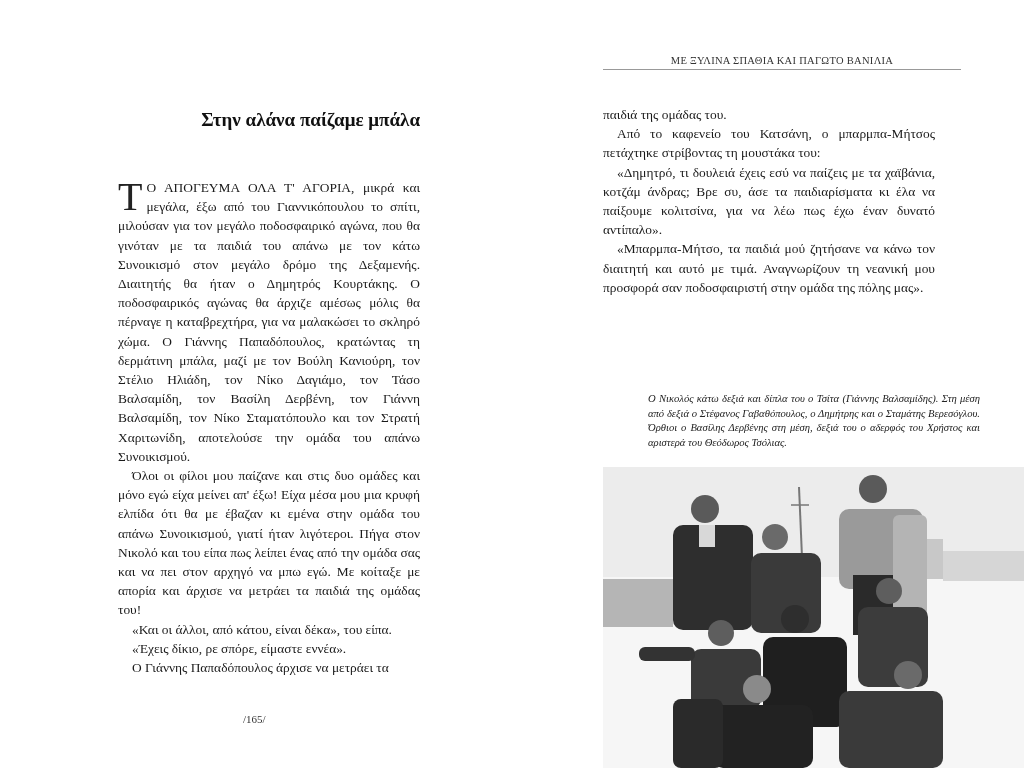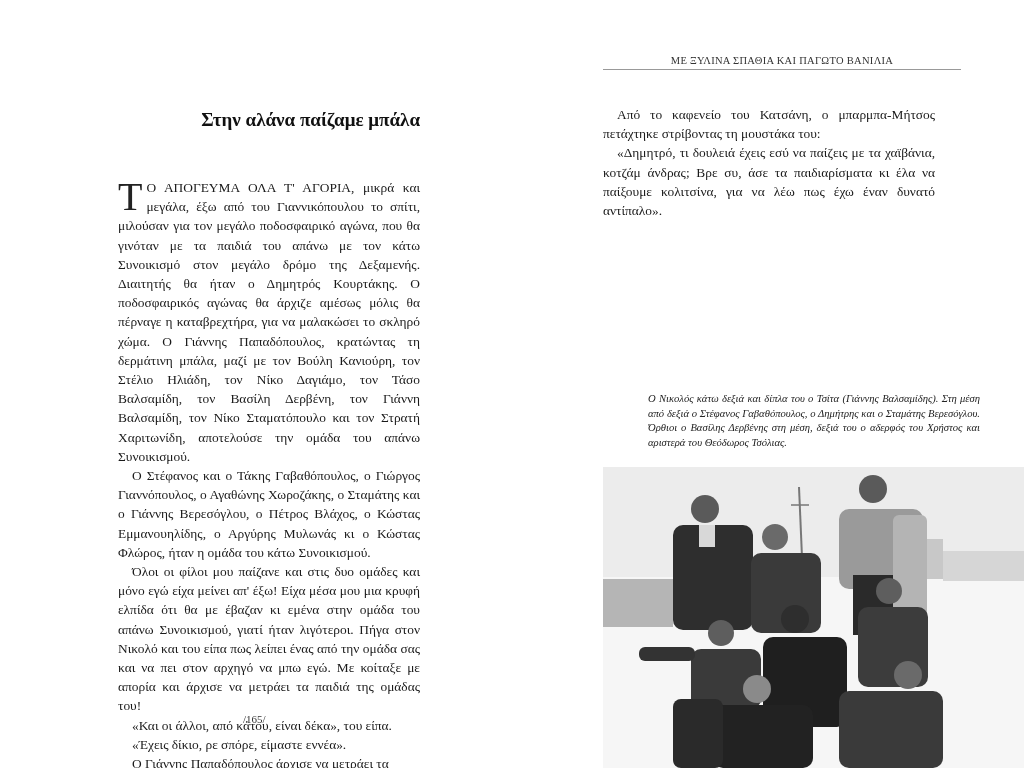--- a/index.html
+++ b/index.html
@@ -32,37 +32,38 @@
   .photo svg { display:block; }
 </style>
 </head>
 <body>
 
 <div class="page page-left">
   <div class="chapter-title">Στην αλάνα παίζαμε μπάλα</div>
 
   <div class="col col-left">
     <p class="noindent"><span class="dropcap">Τ</span><span>Ο ΑΠΟΓΕΥΜΑ ΟΛΑ Τ' ΑΓΟΡΙΑ, μικρά και μεγάλα, έξω από του Γιαννικόπουλου το σπίτι, μιλούσαν για τον μεγάλο ποδοσφαιρικό αγώνα, που θα γινόταν με τα παιδιά του απάνω με τον κάτω Συνοικισμό στον μεγάλο δρόμο της Δεξαμενής. Διαιτητής θα ήταν ο Δημητρός Κουρτάκης. Ο ποδοσφαιρικός αγώνας θα άρχιζε αμέσως μόλις θα πέρναγε η καταβρεχτήρα, για να μαλακώσει το σκληρό χώμα. Ο Γιάννης Παπαδόπουλος, κρατώντας τη δερμάτινη μπάλα, μαζί με τον Βούλη Κανιούρη, τον Στέλιο Ηλιάδη, τον Νίκο Δαγιάμο, τον Τάσο Βαλσαμίδη, τον Βασίλη Δερβένη, τον Γιάννη Βαλσαμίδη, τον Νίκο Σταματόπουλο και τον Στρατή Χαριτωνίδη, αποτελούσε την ομάδα του απάνω Συνοικισμού.</span></p>
-    <p>Ο Στέφανος και ο Τάκης Γαβαθόπουλος, ο Γιώργος Γιαννόπουλος, ο Αγαθώνης Χωροζάκης, ο Σταμάτης και ο Γιάννης Βερεσόγλου, ο Πέτρος Βλάχος, ο Κώστας Εμμανουηλίδης, ο Αργύρης Μυλωνάς κι ο Κώστας Φλώρος, ήταν η ομάδα του κάτω Συνοικισμού.</p>
     <p>Όλοι οι φίλοι μου παίζανε και στις δυο ομάδες και μόνο εγώ είχα μείνει απ' έξω! Είχα μέσα μου μια κρυφή ελπίδα ότι θα με έβαζαν κι εμένα στην ομάδα του απάνω Συνοικισμού, γιατί ήταν λιγότεροι. Πήγα στον Νικολό και του είπα πως λείπει ένας από την ομάδα σας και να πει στον αρχηγό να μπω εγώ. Με κοίταξε με απορία και άρχισε να μετράει τα παιδιά της ομάδας του!</p>
     <p>«Και οι άλλοι, από κάτου, είναι δέκα», του είπα.</p>
     <p>«Έχεις δίκιο, ρε σπόρε, είμαστε εννέα».</p>
     <p>Ο Γιάννης Παπαδόπουλος άρχισε να μετράει τα</p>
   </div>
 
   <div class="folio">/165/</div>
 </div>
 
 <div class="page page-right">
   <div class="running-head">ΜΕ ΞΥΛΙΝΑ ΣΠΑΘΙΑ ΚΑΙ ΠΑΓΩΤΟ ΒΑΝΙΛΙΑ</div>
   <div class="running-rule"></div>
 
   <div class="col col-right">
+    <p class="noindent">παιδιά της ομάδας του.</p>
     <p>Από το καφενείο του Κατσάνη, ο μπαρμπα-Μήτσος πετάχτηκε στρίβοντας τη μουστάκα του:</p>
     <p>«Δημητρό, τι δουλειά έχεις εσύ να παίζεις με τα χαϊβάνια, κοτζάμ άνδρας; Βρε συ, άσε τα παιδιαρίσματα κι έλα να παίξουμε κολιτσίνα, για να λέω πως έχω έναν δυνατό αντίπαλο».</p>
+    <p>«Μπαρμπα-Μήτσο, τα παιδιά μού ζητήσανε να κάνω τον διαιτητή και αυτό με τιμά. Αναγνωρίζουν τη νεανική μου προσφορά σαν ποδοσφαιριστή στην ομάδα της πόλης μας».</p>
   </div>
 
   <div class="caption">Ο Νικολός κάτω δεξιά και δίπλα του ο Τσίτα (Γιάννης Βαλσαμίδης). Στη μέση από δεξιά ο Στέφανος Γαβαθόπουλος, ο Δημήτρης και ο Σταμάτης Βερεσόγλου. Όρθιοι ο Βασίλης Δερβένης στη μέση, δεξιά του ο αδερφός του Χρήστος και αριστερά του Θεόδωρος Τσόλιας.</div>
 
   <div class="photo">
     <svg width="421" height="301" viewBox="0 0 421 301">
 
       <rect x="0" y="0" width="421" height="301" fill="#ececec"></rect>
       <rect x="0" y="110" width="421" height="191" fill="#f6f6f6"></rect>
       <rect x="312" y="72" width="28" height="40" fill="#c8c8c8"></rect>

